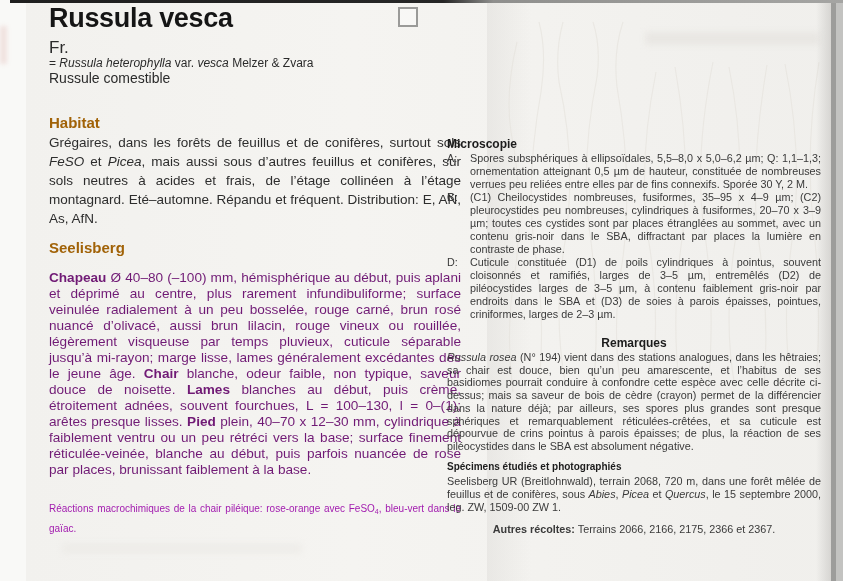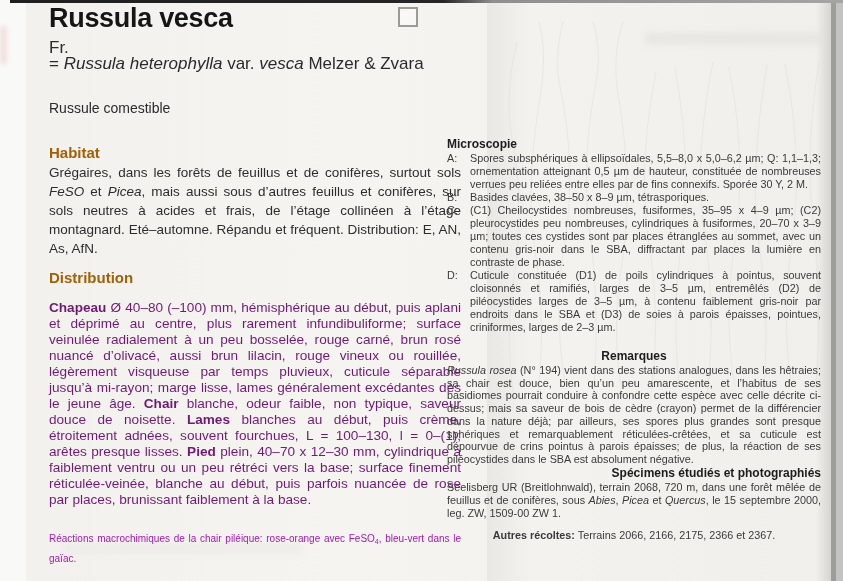--- a/index.html
+++ b/index.html
@@ -28,35 +28,35 @@
   .ghost-smudge-a{position:absolute;left:645px;top:32px;width:175px;height:13px;
     background:#e7e5e1;filter:blur(3px);opacity:.8;}
   .ghost-smudge-b{position:absolute;left:62px;top:543px;width:240px;height:11px;
     background:#e9e7e3;filter:blur(3px);opacity:.5;}
   .ghost-svg{position:absolute;left:495px;top:12px;opacity:.6;}
   
   .leftcol{position:absolute;left:49px;top:4px;width:412px;}
   .rightcol{position:absolute;left:447px;top:137px;width:374px;}
   .title{font-size:27px;line-height:29px;font-weight:bold;letter-spacing:-.3px;color:#151515;}
   .authority{font-size:17px;line-height:14px;margin-top:8px;color:#2b2b2b;}
-  .synonym{font-size:17px;line-height:15px;margin-top:1px;color:#2b2b2b;}
-  .common{font-size:14px;line-height:15px;margin-top:30px;color:#2b2b2b;}
+  .synonym{font-size:12px;line-height:15px;margin-top:1px;color:#2b2b2b;}
+  .common{font-size:14px;line-height:15px;color:#2b2b2b;}
   .h-left{font-size:15px;line-height:16px;font-weight:bold;color:#a16207;}
   .hab-h{margin-top:29px;}
   .hab-p{font-size:13.5px;line-height:19px;text-align:justify;margin-top:2px;color:#2d2d2d;}
   .mac-h{margin-top:12px;}
   .mac-p{font-size:13.6px;line-height:16px;text-align:justify;margin-top:14px;color:#701a75;}
   .reac-p{font-size:10px;line-height:19px;text-align:justify;margin-top:21px;color:#a21caf;}
   .h-right{font-size:12px;line-height:14px;font-weight:bold;color:#1c1c1c;}
   .micro-list{margin-top:1px;}
   .mi{position:relative;padding-left:23px;font-size:10.8px;line-height:13px;text-align:justify;color:#3a3a3a;}
   .mi-label{position:absolute;left:0;top:0;}
   .rem-h{margin-top:15px;text-align:center;}
   .rem-p{font-size:10.8px;line-height:12.7px;text-align:justify;margin-top:1px;color:#3a3a3a;}
-  .spec-h{font-size:12px;text-align:right;}
+  .spec-h{font-size:10px;margin-top:7px;}
   .spec-p{font-size:10.8px;line-height:13px;text-align:justify;margin-top:1px;color:#3a3a3a;}
   .autres{font-size:10.8px;line-height:13px;margin-top:9px;color:#3a3a3a;text-align:center;}
   .it{font-style:italic;}
   .bd{font-weight:bold;}
   sub{font-size:70%;vertical-align:baseline;position:relative;top:2px;}
 </style>
 </head>
 <body>
 
 <div class="strip-left"></div>
@@ -89,31 +89,31 @@
 
 <div class="leftcol">
   <div class="title">Russula vesca</div>
   <div class="authority">Fr.</div>
   <div class="synonym"><span>= </span><span class="it">Russula heterophylla</span><span> var. </span><span class="it">vesca</span><span> Melzer &amp; Zvara</span></div>
   <div class="common">Russule comestible</div>
 
   <div class="h-left hab-h">Habitat</div>
   <div class="hab-p"><span>Grégaires, dans les forêts de feuillus et de conifères, surtout sols </span><span class="it">FeSO</span><span> et </span><span class="it">Picea</span><span>, mais aussi sous d’autres feuillus et conifères, sur sols neutres à acides et frais, de l’étage collinéen à l’étage montagnard. Eté–automne. Répandu et fréquent. Distribution: E, AN, As, AfN.</span></div>
 
-  <div class="h-left mac-h">Distribution</div>
+  <div class="h-left mac-h">Seelisberg</div>
   <div class="mac-p"><span class="bd">Chapeau</span><span> Ø 40–80 (–100) mm, hémisphérique au début, puis aplani et déprimé au centre, plus rarement infundibuliforme; surface veinulée radialement à un peu bosselée, rouge carné, brun rosé nuancé d’olivacé, aussi brun lilacin, rouge vineux ou rouillée, légèrement visqueuse par temps pluvieux, cuticule séparable jusqu’à mi-rayon; marge lisse, lames généralement excédantes dès le jeune âge. </span><span class="bd">Chair</span><span> blanche, odeur faible, non typique, saveur douce de noisette. </span><span class="bd">Lames</span><span> blanches au début, puis crème, étroitement adnées, souvent fourchues, L = 100–130, l = 0–(1); arêtes presque lisses. </span><span class="bd">Pied</span><span> plein, 40–70 x 12–30 mm, cylindrique à faiblement ventru ou un peu rétréci vers la base; surface finement réticulée-veinée, blanche au début, puis parfois nuancée de rose par places, brunissant faiblement à la base.</span></div>
 
   <div class="reac-p"><span>Réactions macrochimiques de la chair piléique: rose-orange avec FeSO</span><sub>4</sub><span>, bleu-vert dans le gaïac.</span></div>
 </div>
 
 <div class="rightcol">
   <div class="h-right">Microscopie</div>
   <div class="micro-list">
     <div class="mi"><span class="mi-label">A:</span><span>Spores subsphériques à ellipsoïdales, 5,5–8,0 x 5,0–6,2 µm; Q: 1,1–1,3; ornementation atteignant 0,5 µm de hauteur, constituée de nombreuses verrues peu reliées entre elles par de fins connexifs. Sporée 30 Y, 2 M.</span></div>
-    <div class="mi"><span class="mi-label">B:</span><span>Basides clavées, 38–50 x 8–9 µm, tétrasporiques.</span></div>
+    <div class="mi"><span class="mi-label">B:</span></div>
     <div class="mi"><span class="mi-label">C:</span><span>(C1) Cheilocystides nombreuses, fusiformes, 35–95 x 4–9 µm; (C2) pleurocystides peu nombreuses, cylindriques à fusiformes, 20–70 x 3–9 µm; toutes ces cystides sont par places étranglées au sommet, avec un contenu gris-noir dans le SBA, diffractant par places la lumière en contraste de phase.</span></div>
     <div class="mi"><span class="mi-label">D:</span><span>Cuticule constituée (D1) de poils cylindriques à pointus, souvent cloisonnés et ramifiés, larges de 3–5 µm, entremêlés (D2) de piléocystides larges de 3–5 µm, à contenu faiblement gris-noir par endroits dans le SBA et (D3) de soies à parois épaisses, pointues, criniformes, larges de 2–3 µm.</span></div>
   </div>
 
   <div class="h-right rem-h">Remarques</div>
   <div class="rem-p"><span class="it">Russula rosea</span><span> (N° 194) vient dans des stations analogues, dans les hêtraies; sa chair est douce, bien qu’un peu amarescente, et l’habitus de ses basidiomes pourrait conduire à confondre cette espèce avec celle décrite ci-dessus; mais sa saveur de bois de cèdre (crayon) permet de la différencier dans la nature déjà; par ailleurs, ses spores plus grandes sont presque sphériques et remarquablement réticulées-crêtées, et sa cuticule est dépourvue de crins pointus à parois épaisses; de plus, la réaction de ses piléocystides dans le SBA est absolument négative.</span></div>
 
   <div class="h-right spec-h">Spécimens étudiés et photographiés</div>
   <div class="spec-p"><span>Seelisberg UR (Breitlohnwald), terrain 2068, 720 m, dans une forêt mêlée de feuillus et de conifères, sous </span><span class="it">Abies</span><span>, </span><span class="it">Picea</span><span> et </span><span class="it">Quercus</span><span>, le 15 septembre 2000, leg. ZW, 1509-00 ZW 1.</span></div>
 

